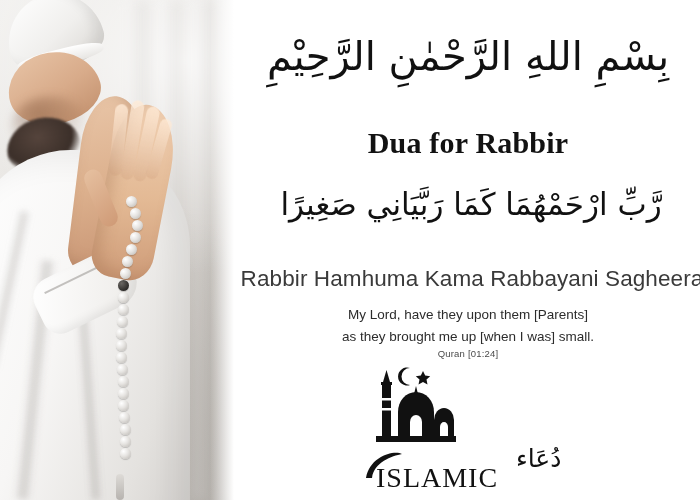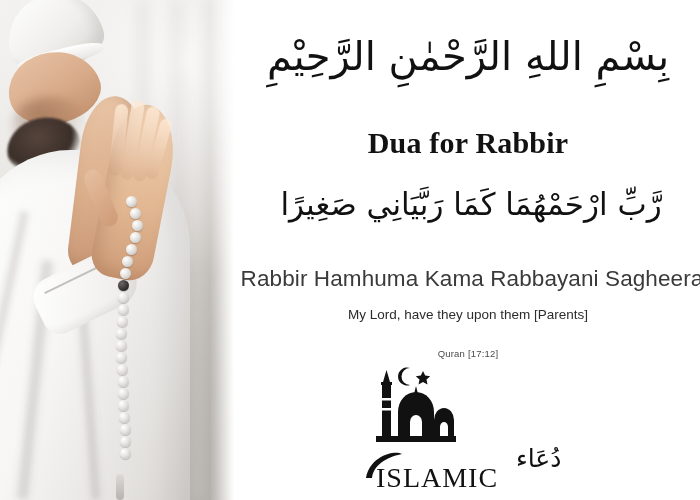--- a/index.html
+++ b/index.html
@@ -434,23 +434,24 @@
     <div class="bismillah">بِسْمِ اللهِ الرَّحْمٰنِ الرَّحِيْمِ</div>
 
     <div class="title">Dua for Rabbir</div>
 
     <div class="arabic-dua">رَّبِّ ارْحَمْهُمَا كَمَا رَبَّيَانِي صَغِيرًا</div>
 
     <div class="translit">Rabbir Hamhuma Kama Rabbayani Sagheera</div>
 
     <div class="meaning">
       <div>My Lord, have they upon them [Parents]</div>
+      <div>as they brought me up [when I was] small.</div>
     </div>
 
-    <div class="reference">Quran [17:12]</div>
+    <div class="reference">Quran [01:24]</div>
 
     <div class="logo">
       <div class="logo-inner">
 
         <svg class="mosque" viewBox="0 0 96 96">
 
           <rect x="16" y="22" width="9" height="52" fill="#111111"></rect>
           <path d="M20.5 8 L24 20 L17 20 Z" fill="#111111"></path>
           <rect x="15" y="20" width="11" height="3" fill="#111111"></rect>
           <rect x="15" y="36" width="11" height="2.5" fill="#ffffff"></rect>

